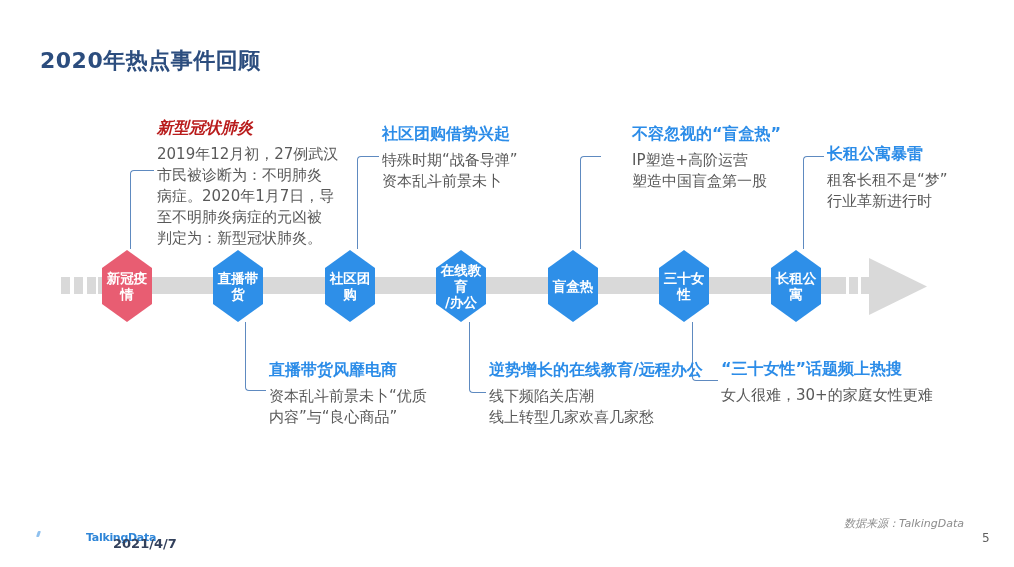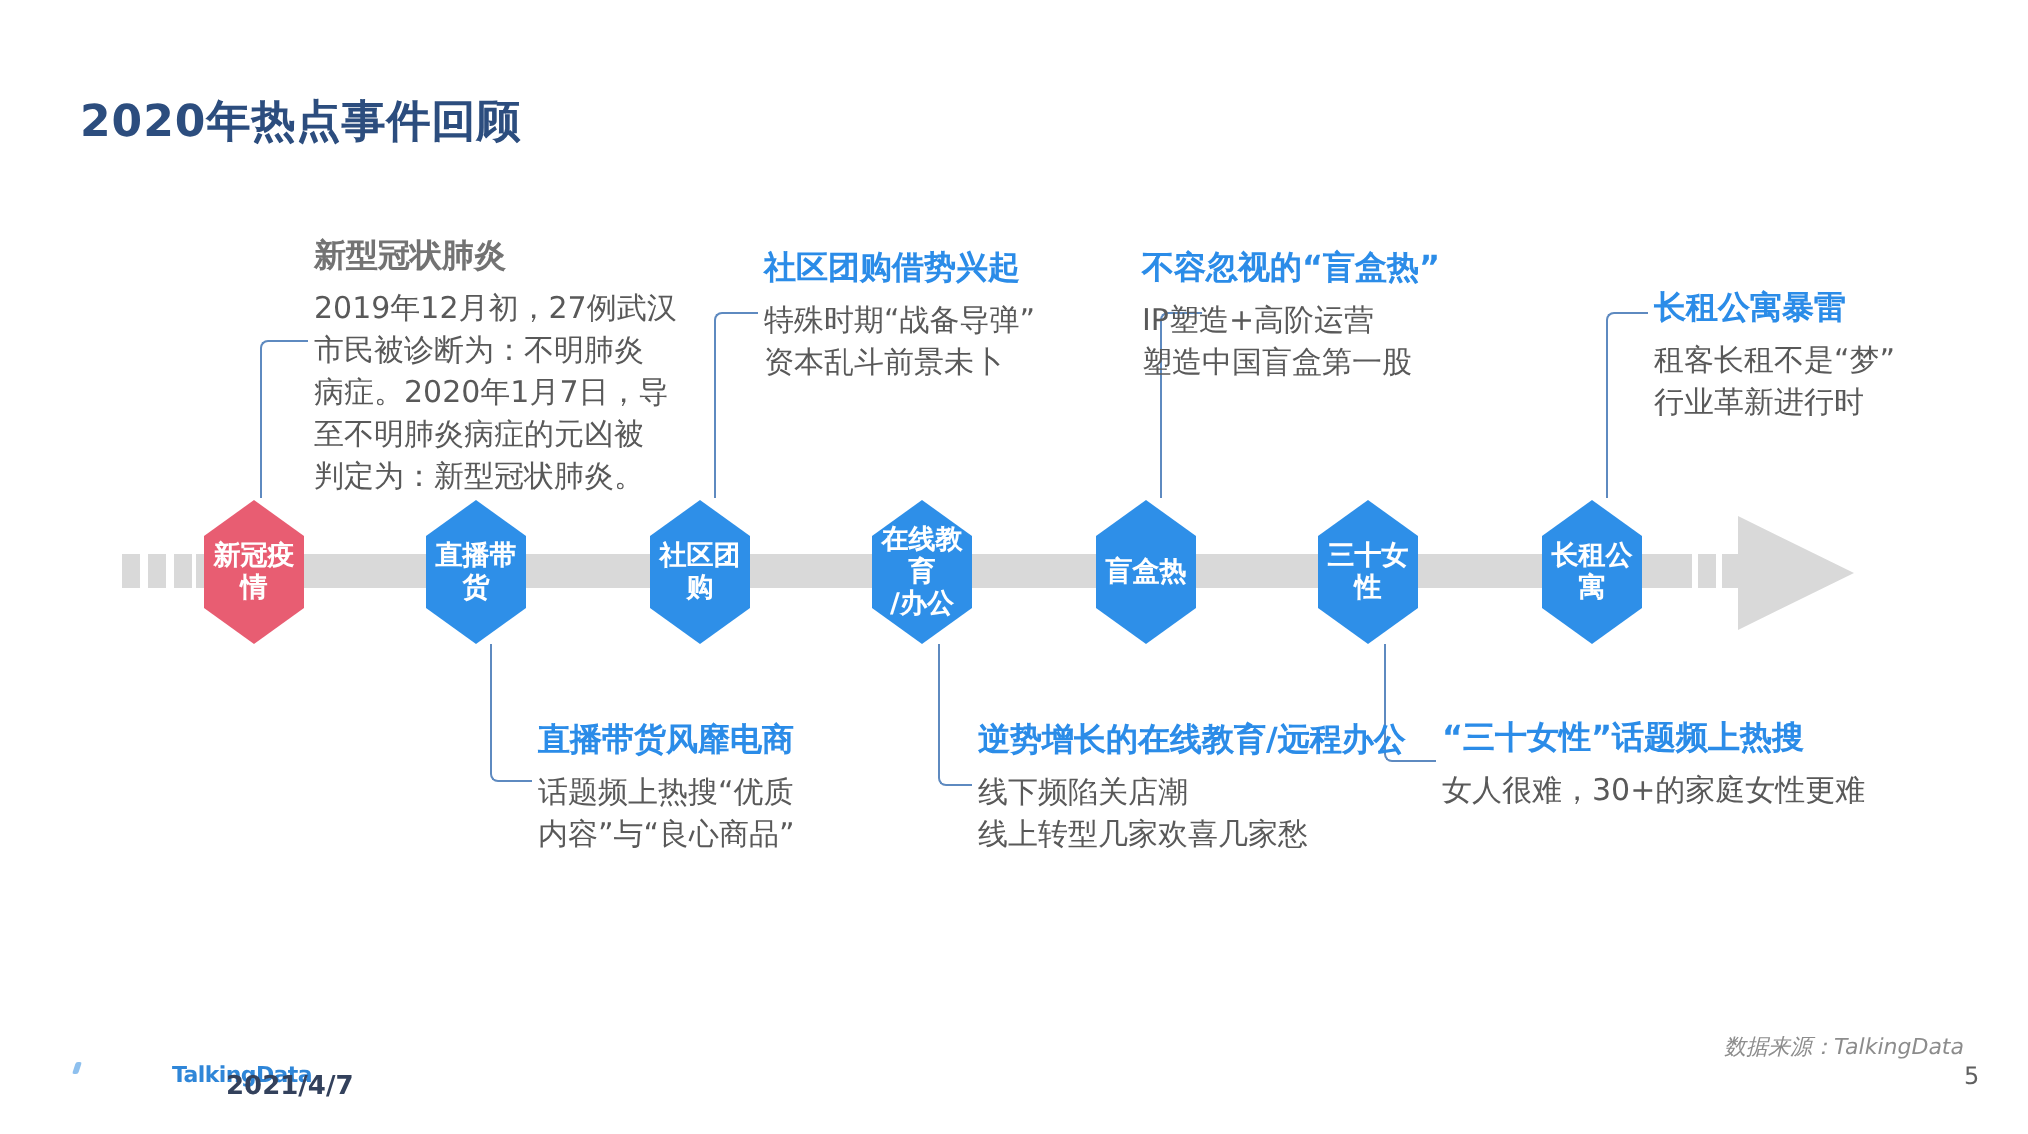--- a/index.html
+++ b/index.html
@@ -22,42 +22,42 @@
     position:absolute; top:250px; width:50px; height:72px;
     clip-path:polygon(50% 0,100% 25%,100% 75%,50% 100%,0 75%,0 25%);
     display:flex; align-items:center; justify-content:center; text-align:center;
     color:#fff; font-weight:bold; font-size:13.5px; line-height:16px; white-space:pre-line;
   }
   .hex.blue { background:#2e8fe8; }
   .hex.red  { background:#e85d72; }
   
   .callout { position:absolute; }
   .co-title { font-size:16px; font-weight:bold; color:#2b8ce8; margin:0 0 5px 0; white-space:nowrap; }
-  .co-title.red { color:#737373; }
+  .co-title.red { color:#b91c1c;font-style:italic; }
   .co-line { font-size:15px; color:#595959; line-height:21px; white-space:nowrap; }
   
   .conn-top {
     position:absolute; border-left:1.5px solid #5e8ac0; border-top:1.5px solid #5e8ac0;
     border-top-left-radius:4px;
   }
   .conn-bottom {
     position:absolute; border-left:1.5px solid #5e8ac0; border-bottom:1.5px solid #5e8ac0;
     border-bottom-left-radius:4px;
   }
   
   .logo {
     position:absolute; left:40px; top:531px; font-size:11px; font-weight:bold;
     color:#2f86d8; letter-spacing:-0.3px;margin-left:46px;
   }
   .logo-tick {
     position:absolute; left:37px; top:531px; width:3px; height:6px;
     background:#8ec0ee; transform:skewX(-18deg); border-radius:1px;
   }
   .footer-date { position:absolute; left:113px; top:536px; font-size:13px; font-weight:bold; color:#33415c; }
-  .footer-source { position:absolute; right:32px; top:516px; font-size:11px; font-style:italic; color:#8c8c8c; }
+  .footer-source { position:absolute; right:50px; top:516px; font-size:11px; font-style:italic; color:#8c8c8c; }
   .footer-page { position:absolute; left:982px; top:531px; font-size:12px; color:#5f5f5f; }
 </style>
 </head>
 <body>
 
 <div class="slide">
 
   <div class="page-title">2020年热点事件回顾</div>
 
   <div class="tl-dash" style="left:61px;width:9px;"></div>
@@ -94,35 +94,35 @@
     <div class="co-line">至不明肺炎病症的元凶被</div>
     <div class="co-line">判定为：新型冠状肺炎。</div>
   </div>
 
   <div class="callout" style="left:382px;top:124px;">
     <div class="co-title">社区团购借势兴起</div>
     <div class="co-line">特殊时期“战备导弹”</div>
     <div class="co-line">资本乱斗前景未卜</div>
   </div>
 
-  <div class="callout" style="left:571px;top:124px;">
+  <div class="callout" style="left:632px;top:124px;">
     <div class="co-title">不容忽视的“盲盒热”</div>
     <div class="co-line">IP塑造+高阶运营</div>
     <div class="co-line">塑造中国盲盒第一股</div>
   </div>
 
   <div class="callout" style="left:827px;top:124px;margin-top:20px;">
     <div class="co-title">长租公寓暴雷</div>
     <div class="co-line">租客长租不是“梦”</div>
     <div class="co-line">行业革新进行时</div>
   </div>
 
   <div class="callout" style="left:269px;top:360px;">
     <div class="co-title">直播带货风靡电商</div>
-    <div class="co-line">话题频上热搜“优质</div>
+    <div class="co-line">资本乱斗前景未卜“优质</div>
     <div class="co-line">内容”与“良心商品”</div>
   </div>
 
   <div class="callout" style="left:489px;top:360px;">
     <div class="co-title">逆势增长的在线教育/远程办公</div>
     <div class="co-line">线下频陷关店潮</div>
     <div class="co-line">线上转型几家欢喜几家愁</div>
   </div>
 
   <div class="callout" style="left:721px;top:359px;">

